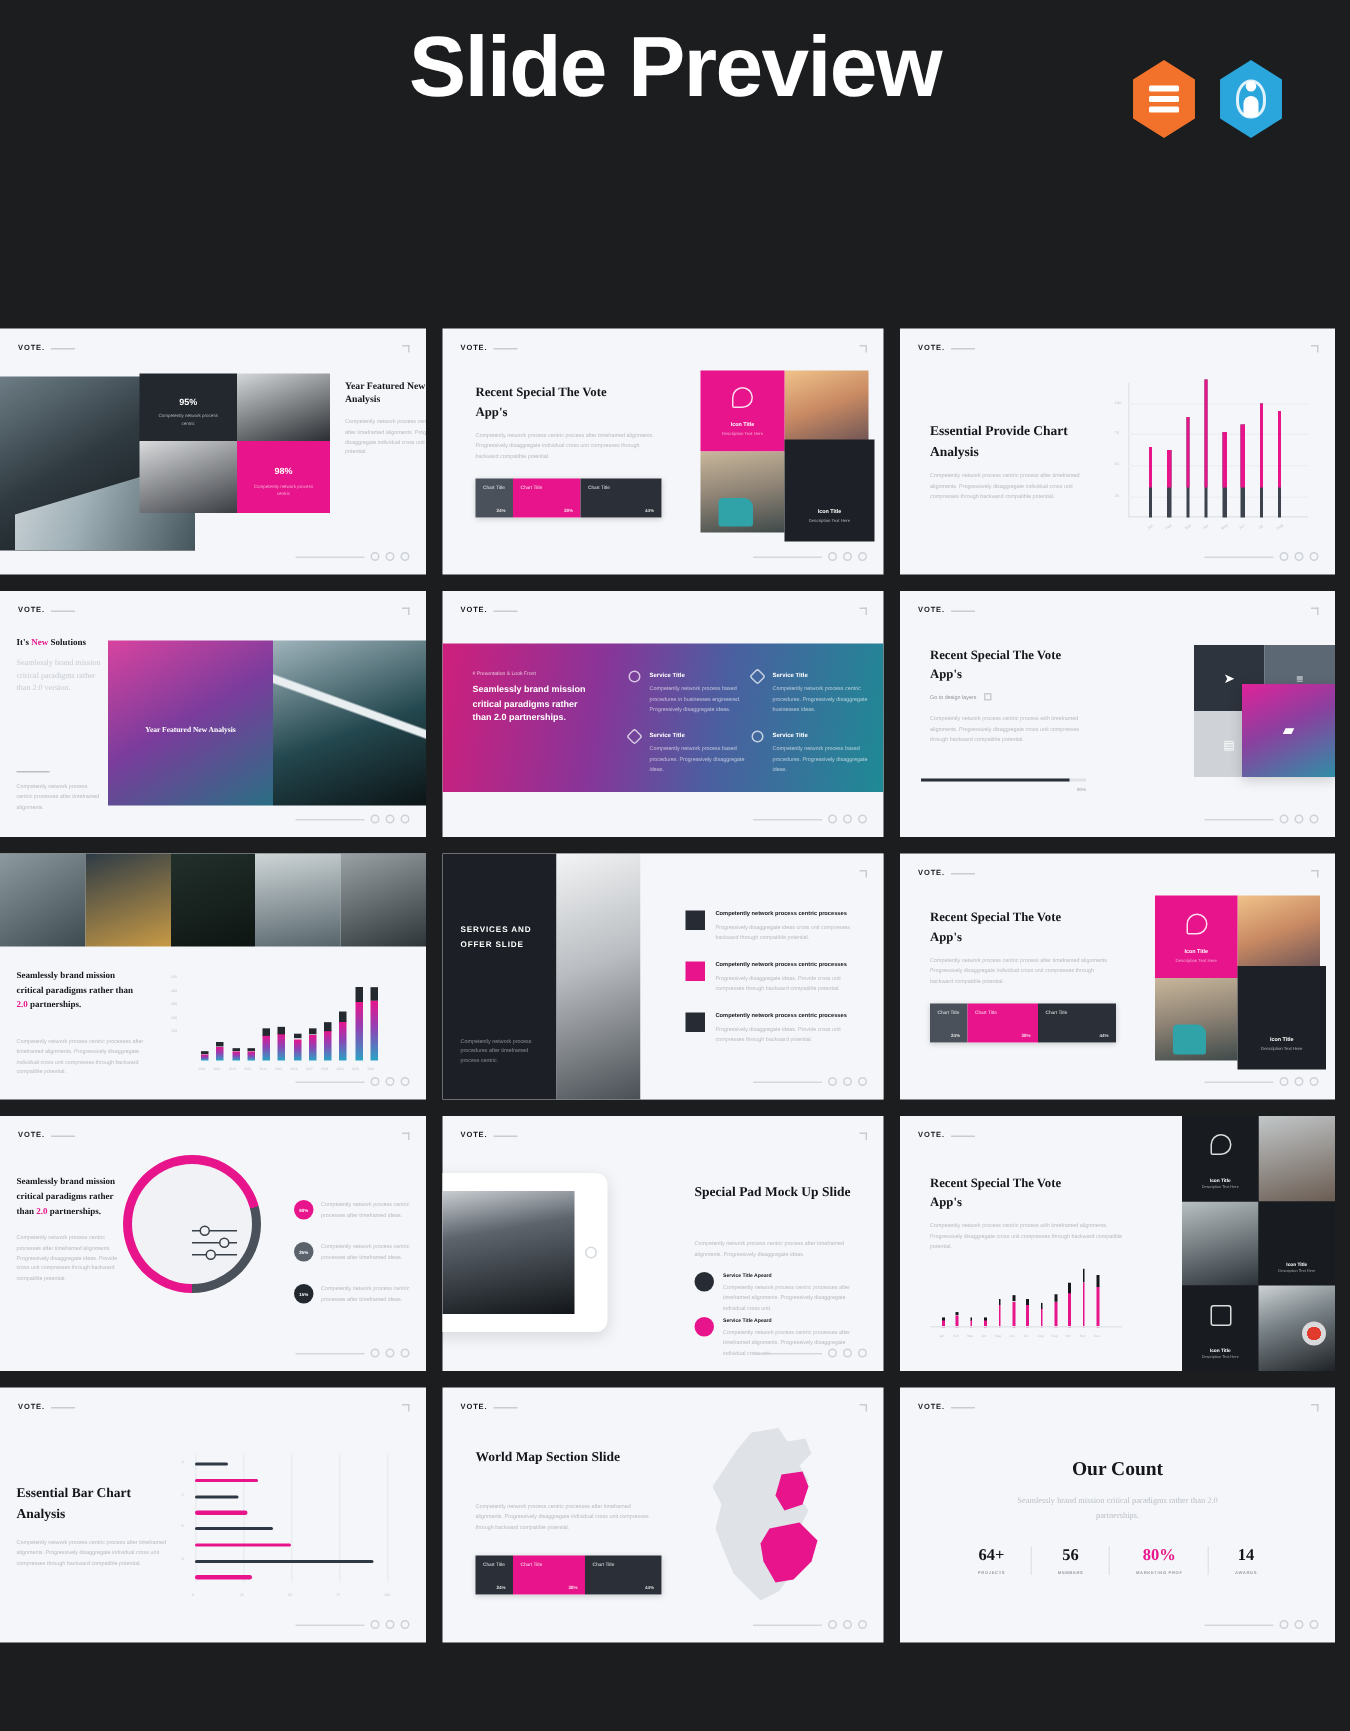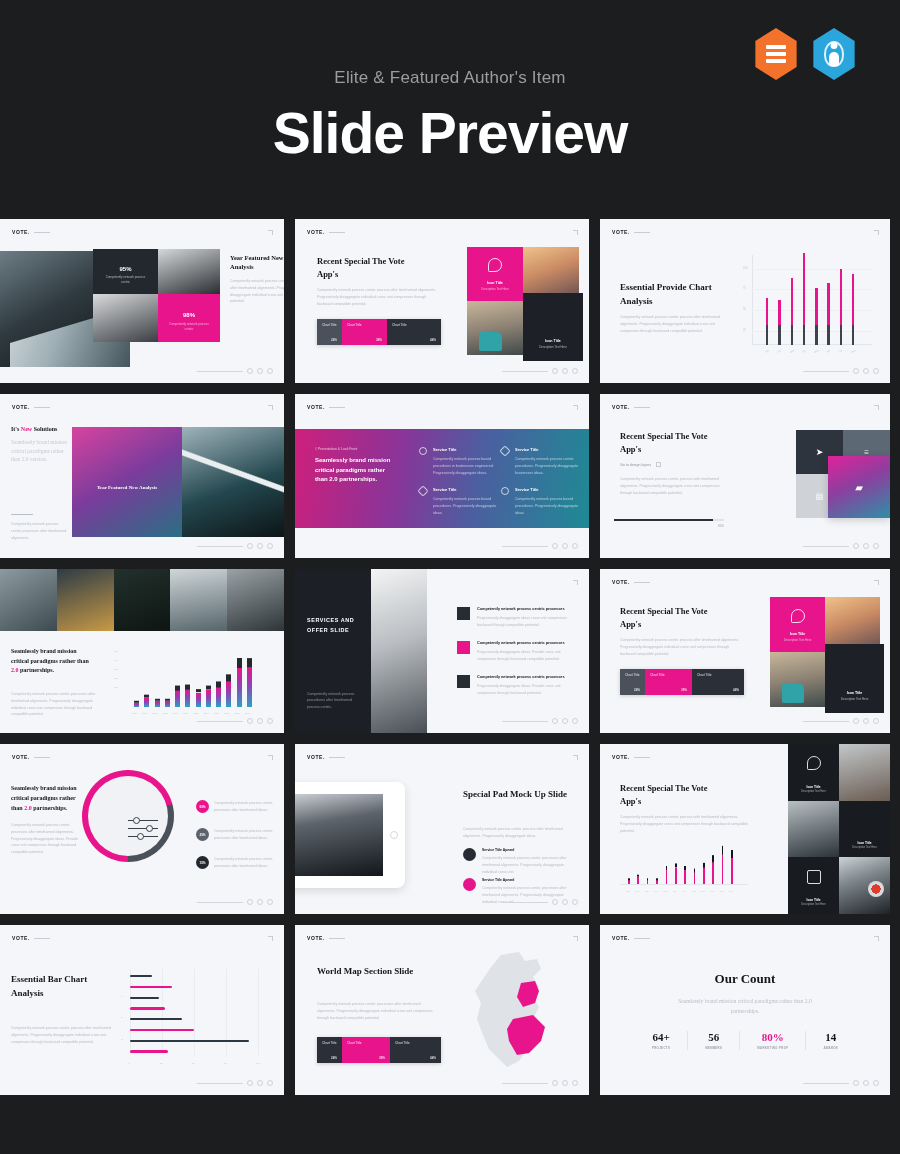--- a/index.html
+++ b/index.html
@@ -243,21 +243,20 @@
     <div class="hexbadge">
       <div class="hx blue">
         <span class="person">
           <span class="ring"></span>
             <span class="hd"></span>
             <span class="bd"></span>
         </span>
       </div>
     </div>
   </div>
-  <div class="kicker">Elite &amp; Featured Author's Item</div>
   <div class="bigtitle">Slide Preview</div>
 </div>
 
 <div class="grid">
 
   <div class="row r1">
 
     <div class="slide c1">
       <div class="logo">
           <b>VOTE.</b>
@@ -824,21 +823,21 @@
   </div>
 
   <div class="row r5">
 
     <div class="slide c1">
       <div class="logo">
           <b>VOTE.</b>
           <s></s>
         </div>
       <div class="corner"></div>
-      <h3 class="h-serif" style="position:absolute;left:11px;top:48px;width:100px;font-size:9px;line-height:1.5">Essential Bar Chart Analysis</h3>
+      <h3 class="h-serif" style="position:absolute;left:11px;top:64px;width:100px;font-size:9px;line-height:1.5">Essential Bar Chart Analysis</h3>
       <p class="lorem" style="position:absolute;left:11px;top:100px;width:105px">Competently network process centric process after timeframed alignments. Progressively disaggregate individual cross unit compresses through backward compatible potential.</p>
       <div id="cc13" style="position:absolute;left:130px;top:44px;width:140px;height:95px">
           <div class="vgrid" style="left: 0px;"></div>
           <div class="vgrid" style="left: 32px;"></div>
           <div class="vgrid" style="left: 64px;"></div>
           <div class="vgrid" style="left: 96px;"></div>
           <div class="vgrid" style="left: 128px;"></div>
           <div class="hbar" style="left: 0px; top: 6px; width: 21.76px; background: rgb(46, 55, 68);"></div>
           <span style="position: absolute; left: -9px; font-size: 2.4px; color: rgb(195, 199, 205); top: 4px;">A</span>
           <div class="hbar" style="left: 0px; top: 16.75px; width: 42.24px; background: rgb(232, 20, 140);"></div>

